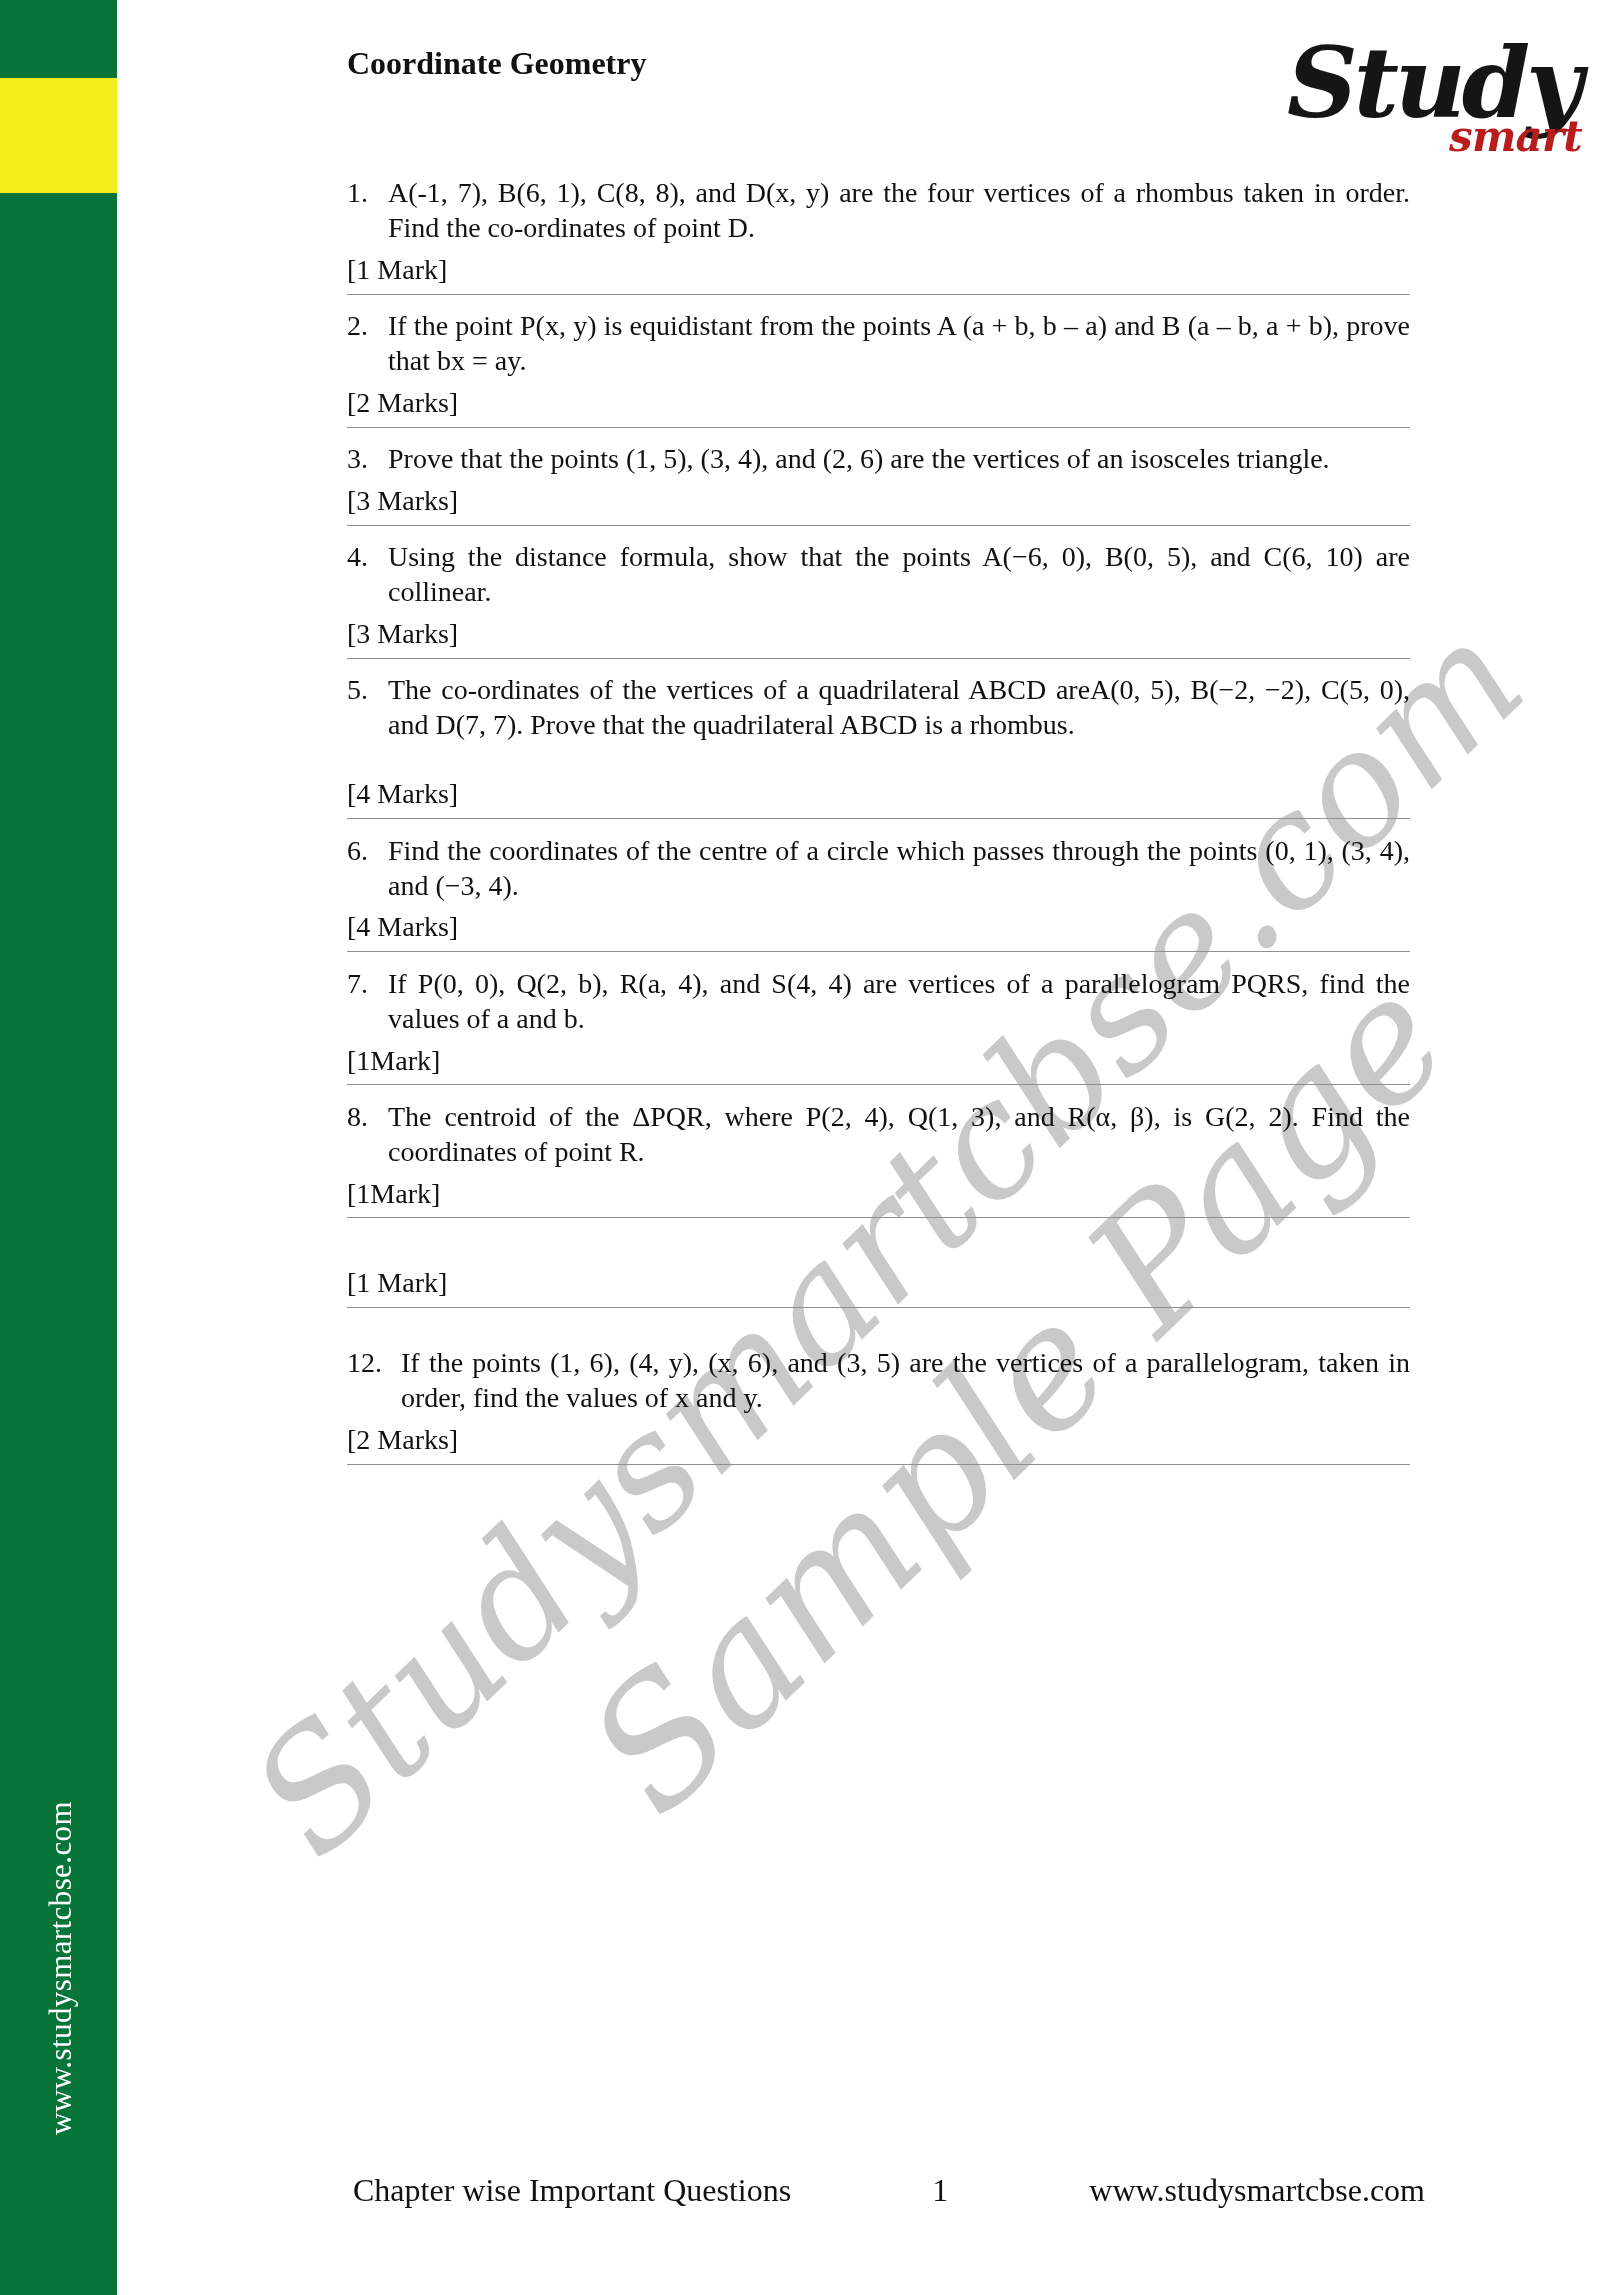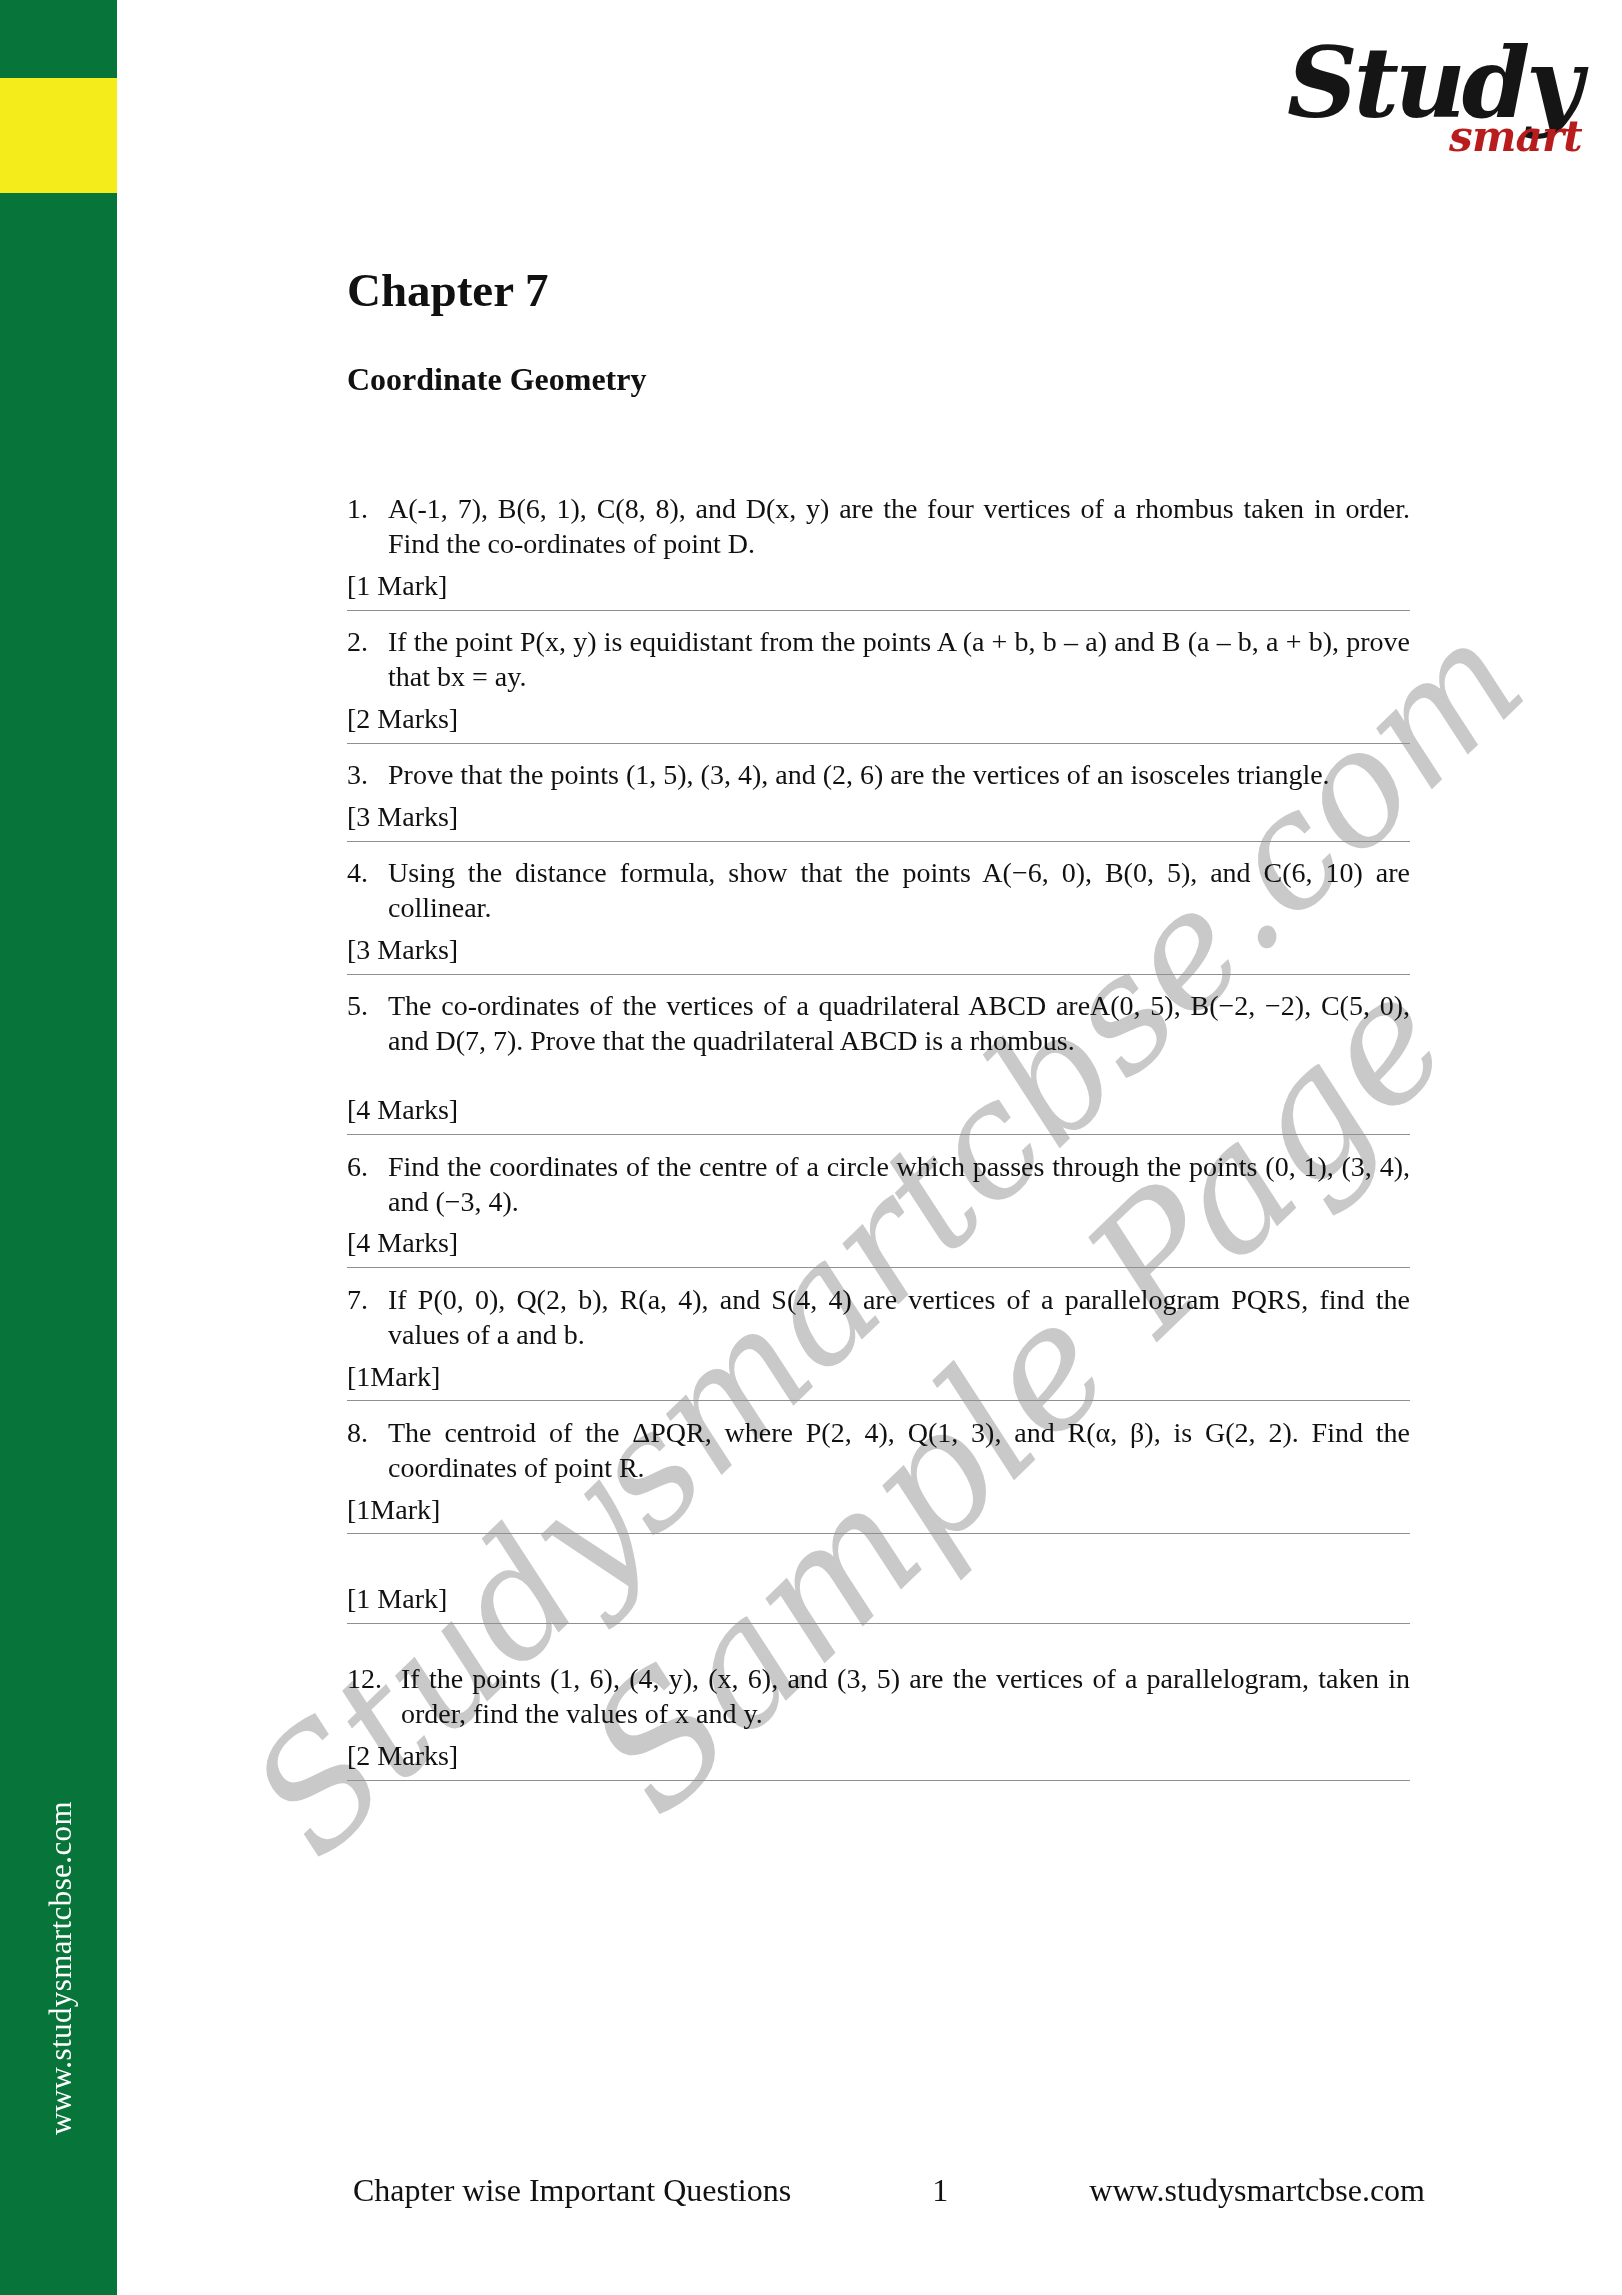--- a/index.html
+++ b/index.html
@@ -81,21 +81,20 @@
   <div class="stripe-url">www.studysmartcbse.com</div>
 </div>
 
 <div class="logo">
   <div class="logo-study">Study</div>
   <div class="logo-smart">smart</div>
 </div>
 
 <div class="content">
 
-  <div class="h-chapter">Chapter 7</div>
   <div class="h-title">Coordinate Geometry</div>
 
   <div class="q q--first">
     <div class="q-row">
       <span class="q-num">1.</span>
       <span class="q-body">A(-1, 7), B(6, 1), C(8, 8), and D(x, y) are the four vertices of a rhombus taken in order. Find the co-ordinates of point D.</span>
     </div>
     <div class="q-marks">[1 Mark]</div>
   </div>
   <hr class="rule">

